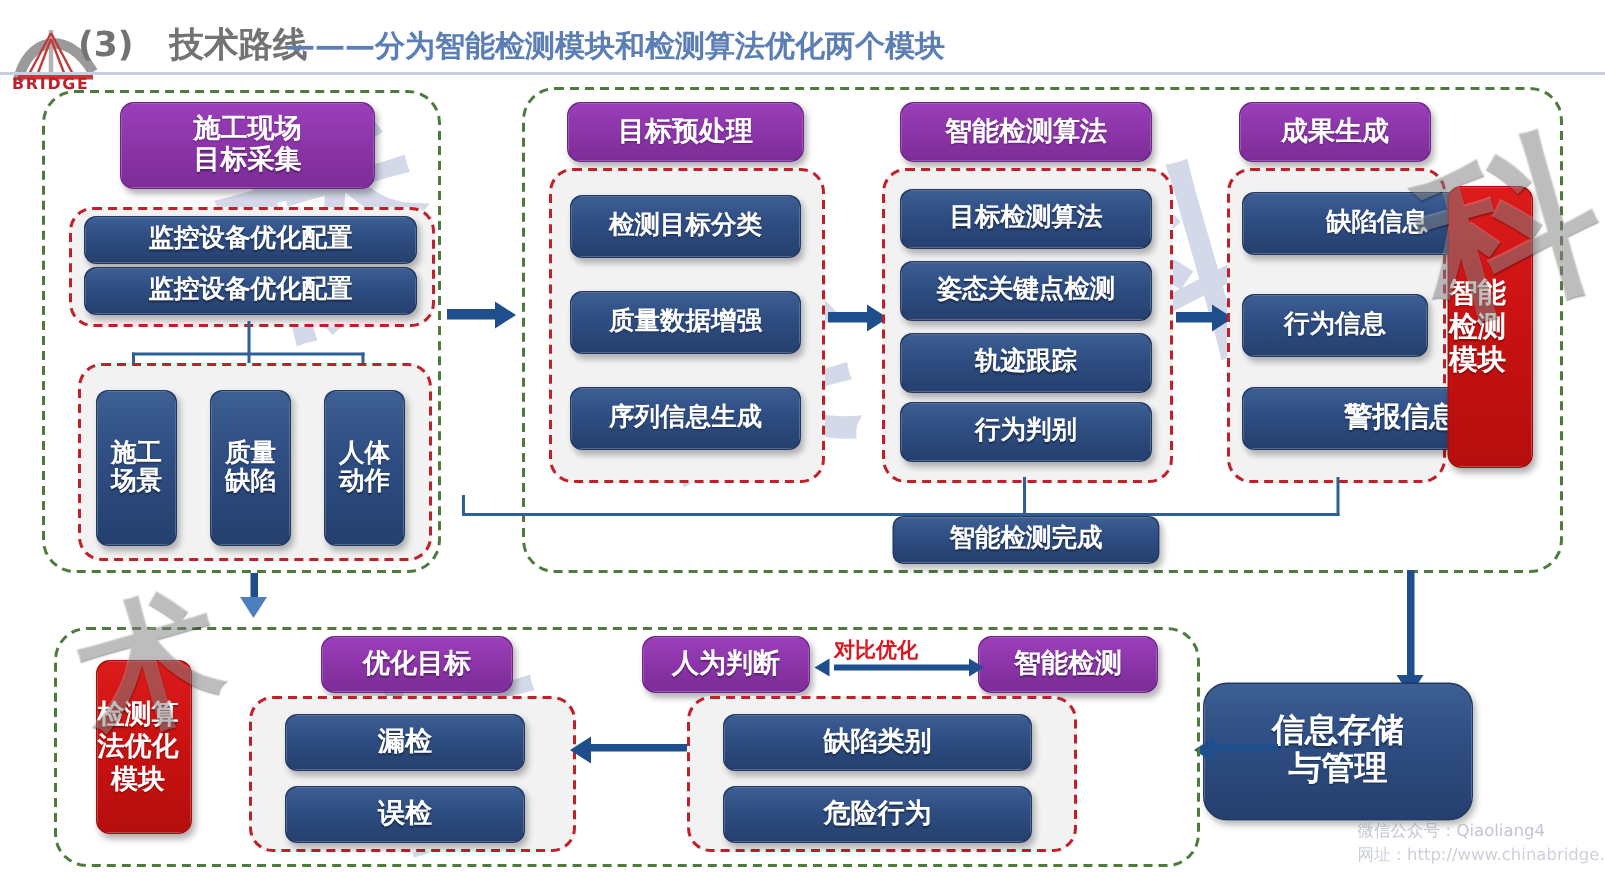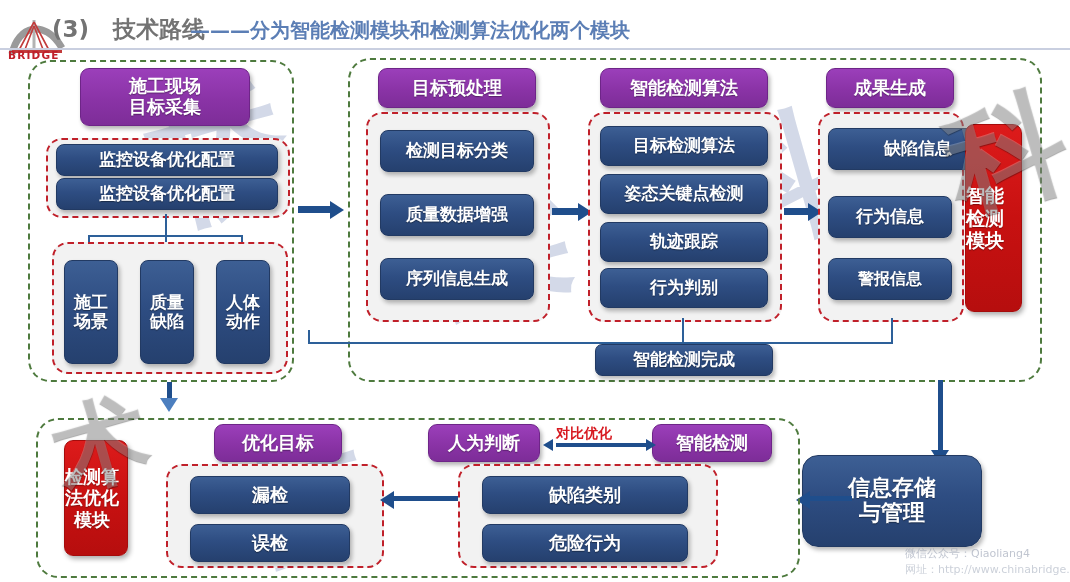--- a/index.html
+++ b/index.html
@@ -188,21 +188,21 @@
   <div class="purple" style="left:826px;top:68px;width:126px;height:38px;font-size:18px;">
     <span>成果生成</span>
   </div>
   <div class="red-zone" style="left:818px;top:112px;width:142px;height:206px;"></div>
   <div class="blue" style="left:828px;top:128px;width:122px;height:40px;font-size:17px;padding-left:28px;">
     <span>缺陷信息</span>
   </div>
   <div class="blue" style="left:828px;top:196px;width:122px;height:40px;font-size:17px;">
     <span>行为信息</span>
   </div>
-  <div class="blue" style="left:828px;top:258px;width:122px;height:40px;font-size:16px;">
+  <div class="blue" style="left:828px;top:258px;width:122px;height:40px;font-size:19px;padding-left:44px;">
     <span>警报信息</span>
   </div>
 
   <div class="red-tall" style="left:965px;top:124px;width:55px;height:186px;font-size:19px;">
     <span style="white-space:pre-line">智能
 检测
 模块</span>
     <span class="wm wm-red" style="left:-20px;top:-45px;">科</span>
   </div>
 

